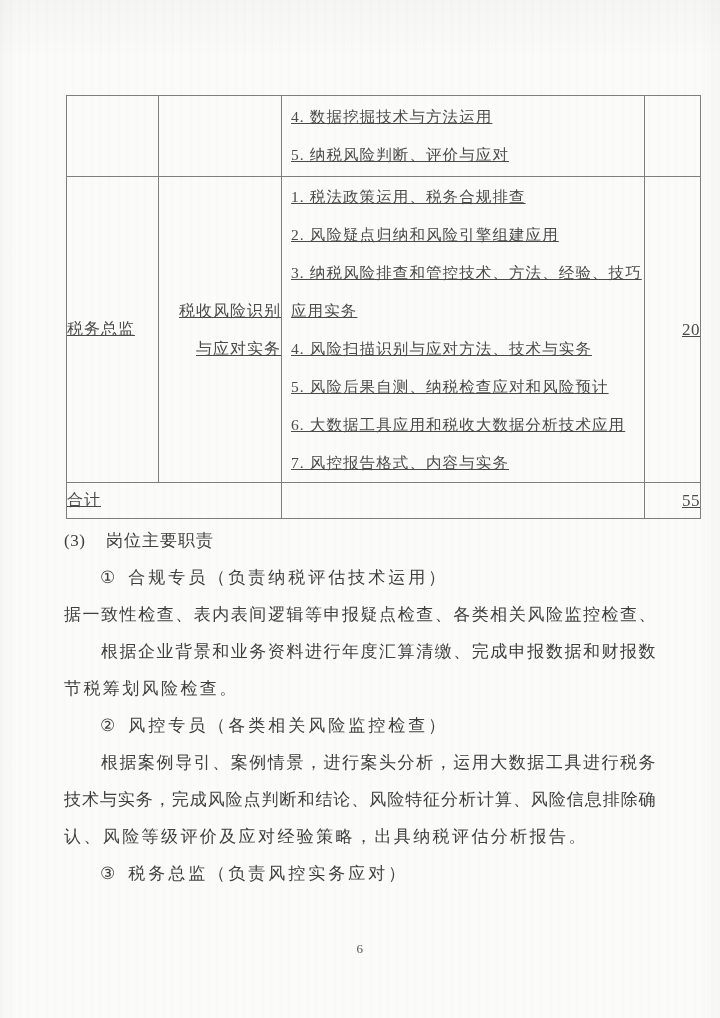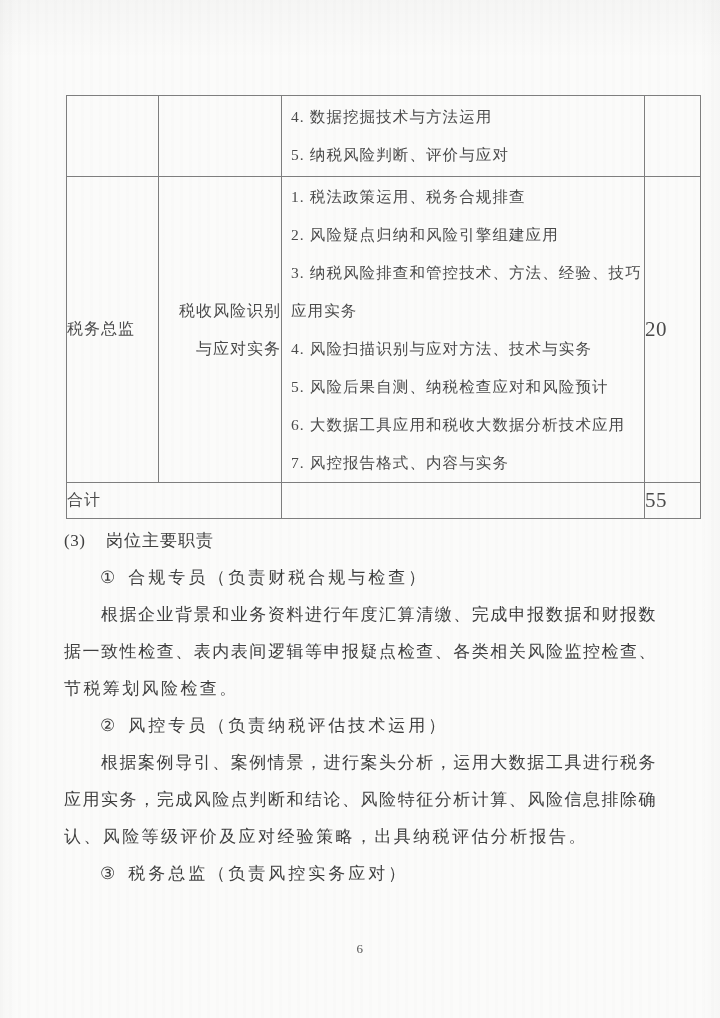--- a/index.html
+++ b/index.html
@@ -24,40 +24,41 @@
     top: 95px;
     width: 634px;
     border-collapse: collapse;
     table-layout: fixed;
     color: #4a4a4a;
   }
   .doc-table td {
     border: 1px solid #7e7e7e;
     padding: 0;
     vertical-align: middle;
+    text-decoration: underline;
   }
   tr.row-a  { height: 81px;  }
   tr.row-b  { height: 306px; }
   tr.row-c  { height: 36px; margin-top: 28px;  }
 
   .cell-items { overflow: hidden; }
   tr.row-a .cell-items { vertical-align: top; padding-top: 2px; }
 
   .tline {
     line-height: 38px;
     height: 38px;
     padding-left: 9px;
     font-size: 15.5px;
     letter-spacing: 1.1px;
     white-space: nowrap;
     overflow: hidden;
   }
   .cell-course .tline { padding-left: 7px; font-size: 16px; letter-spacing: 1px; text-align: right; }
   .cell-pos   { padding-left: 9px;  font-size: 16px; letter-spacing: 1px; margin-left: 18px; }
-  .cell-hours { text-align: left; font-size: 21px; letter-spacing: 0.5px; }
+  .cell-hours { text-align: right; font-size: 17px; letter-spacing: 0.5px; }
   .cell-total { padding-left: 11px; font-size: 16px; letter-spacing: 1px; }
 
   
   .bodytext {
     position: absolute;
     left: 64px;
     top: 522px;
     width: 592px;
     font-size: 17px;
     color: #3f3f3f;
@@ -136,31 +137,31 @@
       </tr>
     </tbody>
   </table>
 
   <div class="bodytext">
     <div class="line heading">
       <span class="hnum">(3)</span><span class="htext">岗位主要职责</span>
     </div>
 
     <div class="line titleline">
-      <span class="cnum">①</span><span class="ttext">合规专员（负责财税合规与检查）</span>
+      <span class="cnum">①</span><span class="ttext">合规专员（负责纳税评估技术运用）</span>
     </div>
+    <div class="line para">据一致性检查、表内表间逻辑等申报疑点检查、各类相关风险监控检查、</div>
     <div class="line para first">根据企业背景和业务资料进行年度汇算清缴、完成申报数据和财报数</div>
-    <div class="line para">据一致性检查、表内表间逻辑等申报疑点检查、各类相关风险监控检查、</div>
     <div class="line para last">节税筹划风险检查。</div>
 
     <div class="line titleline">
-      <span class="cnum">②</span><span class="ttext">风控专员（负责纳税评估技术运用）</span>
+      <span class="cnum">②</span><span class="ttext">风控专员（各类相关风险监控检查）</span>
     </div>
     <div class="line para first">根据案例导引、案例情景，进行案头分析，运用大数据工具进行税务</div>
-    <div class="line para">应用实务，完成风险点判断和结论、风险特征分析计算、风险信息排除确</div>
+    <div class="line para">技术与实务，完成风险点判断和结论、风险特征分析计算、风险信息排除确</div>
     <div class="line para last">认、风险等级评价及应对经验策略，出具纳税评估分析报告。</div>
 
     <div class="line titleline">
       <span class="cnum">③</span><span class="ttext">税务总监（负责风控实务应对）</span>
     </div>
   </div>
 
   <div class="pagenum">6</div>
 </div>
 

